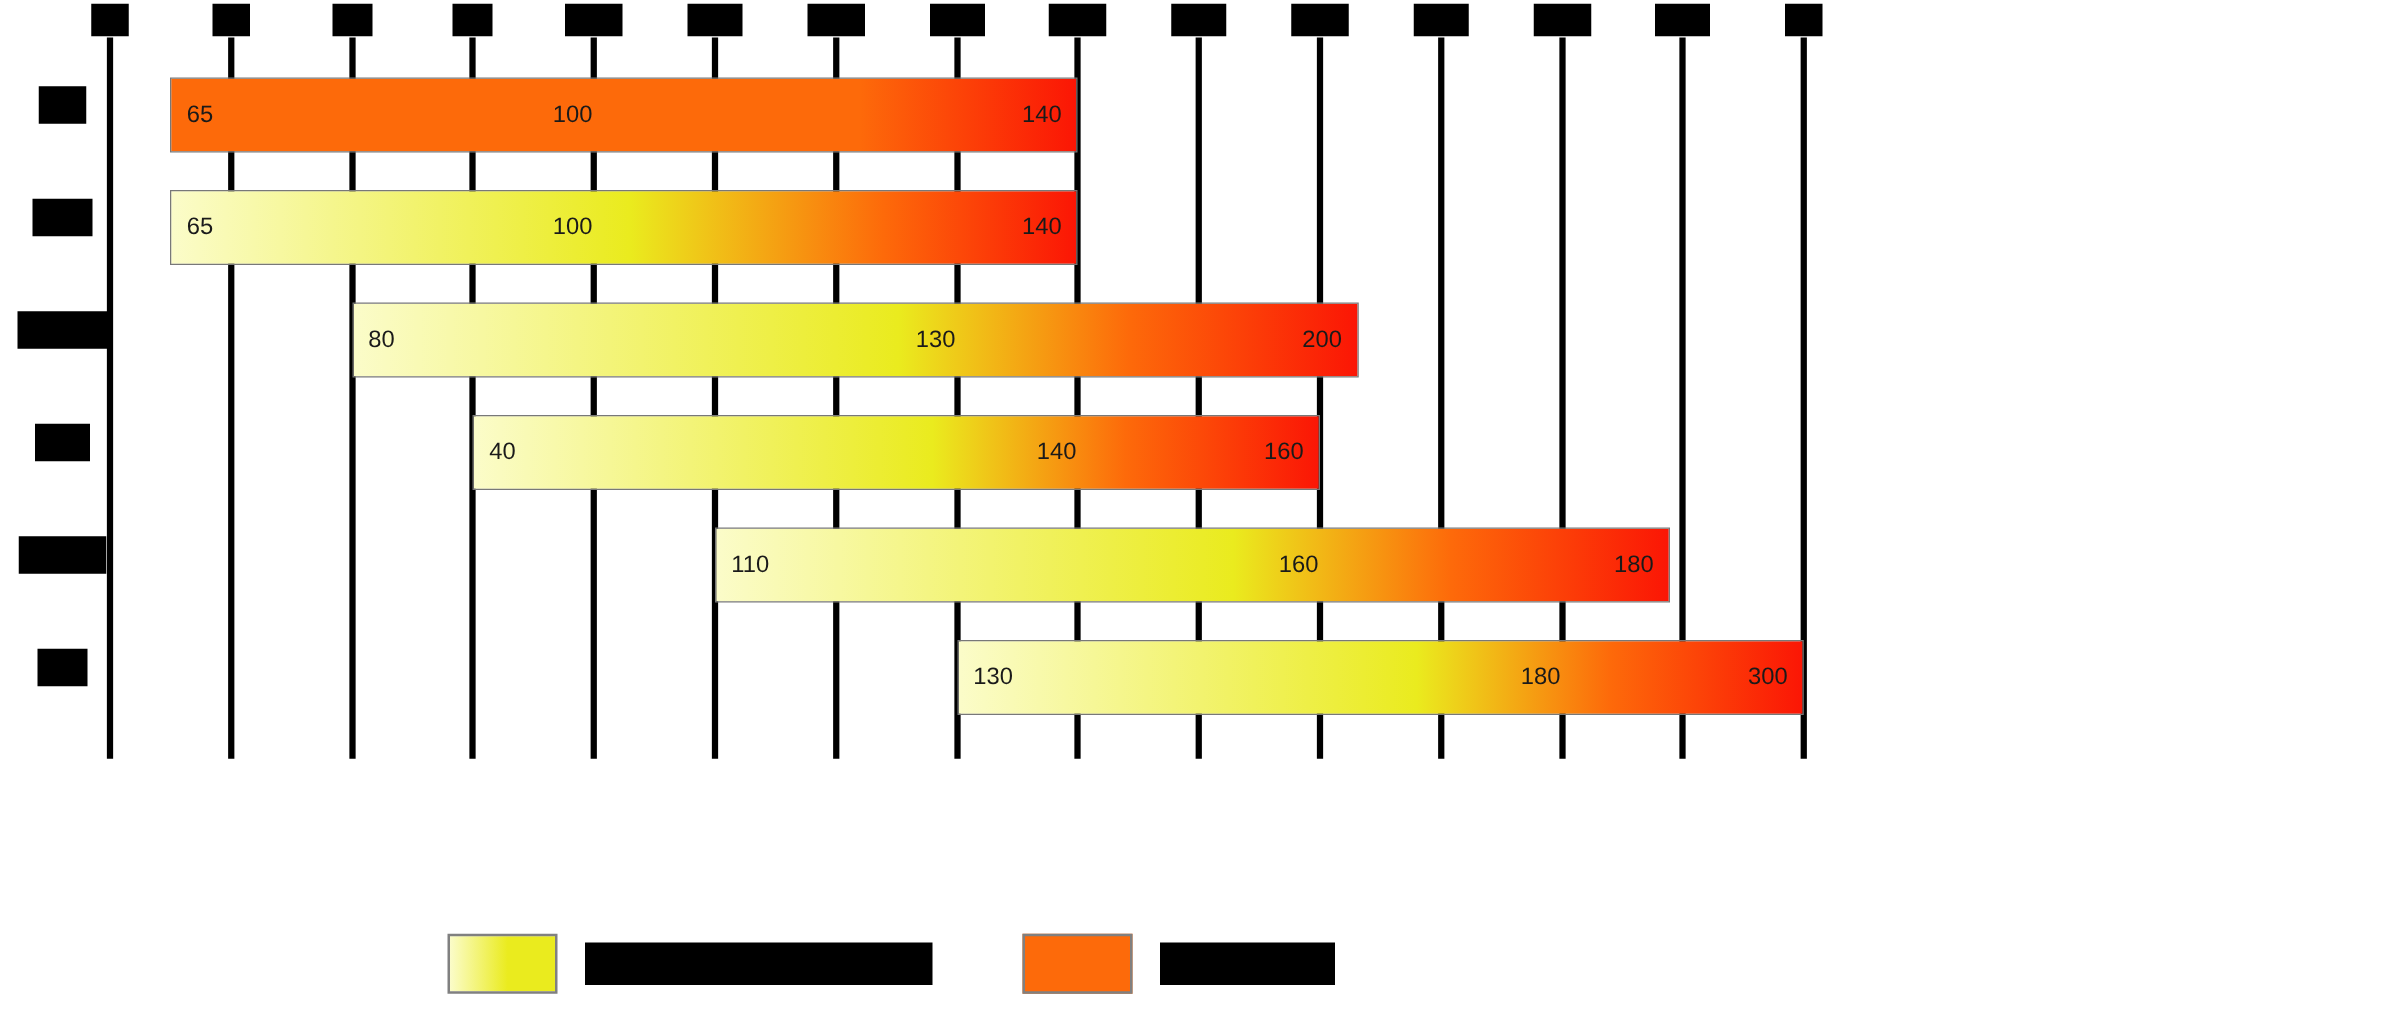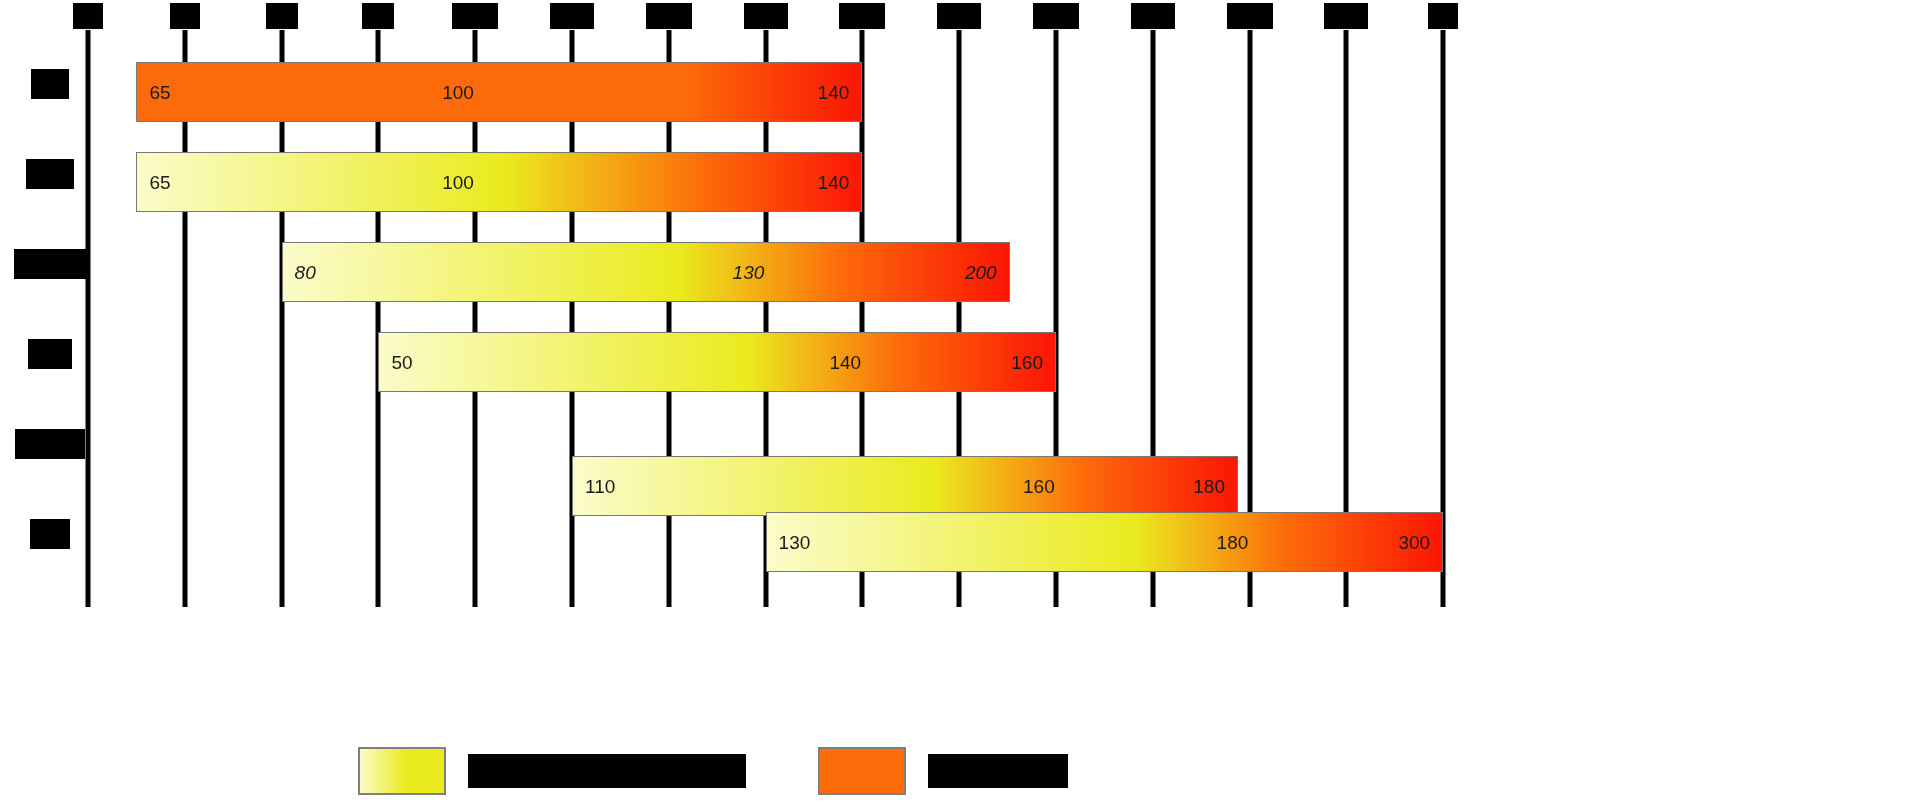--- a/index.html
+++ b/index.html
@@ -223,37 +223,37 @@
         <div class="row" style="top: 144px;">
           <div class="row-label" style="width: 48px; left: 26px; background: rgb(0, 0, 0);"><span class="row-label-text"></span></div>
           <div class="bar" style="left: 136.4px; width: 726px; background: linear-gradient(to right, rgb(251, 252, 201) 0%, rgb(234, 235, 30) 50.6667%, rgb(234, 235, 30) 49.3333%, rgb(253, 106, 10) 78.6667%, rgb(251, 22, 5) 100%); border-color: rgb(120, 120, 120);">
             <span class="bar-value start">65</span>
             <span class="bar-value end">140</span>
             <span class="bar-value" style="left: 304.8px;">100</span>
           </div>
         </div>
         <div class="row" style="top: 234px;">
           <div class="row-label" style="width: 72px; left: 14px; background: rgb(0, 0, 0);"><span class="row-label-text"></span></div>
-          <div class="bar" style="left: 281.6px; width: 728px; background: linear-gradient(to right, rgb(251, 252, 201) 0%, rgb(234, 235, 30) 54.2857%, rgb(234, 235, 30) 45.7143%, rgb(253, 106, 10) 77.1429%, rgb(251, 22, 5) 100%); border-color: rgb(120, 120, 120); font-style: italic;">
+          <div class="bar" style="left: 281.6px; width: 805px; background: linear-gradient(to right, rgb(251, 252, 201) 0%, rgb(234, 235, 30) 54.2857%, rgb(234, 235, 30) 45.7143%, rgb(253, 106, 10) 77.1429%, rgb(251, 22, 5) 100%); border-color: rgb(120, 120, 120);">
             <span class="bar-value start">80</span>
             <span class="bar-value end">200</span>
             <span class="bar-value" style="left: 450px;">130</span>
           </div>
         </div>
         <div class="row" style="top: 324px;">
           <div class="row-label" style="width: 44px; left: 28px; background: rgb(0, 0, 0);"><span class="row-label-text"></span></div>
           <div class="bar" style="left: 378.4px; width: 677.6px; background: linear-gradient(to right, rgb(251, 252, 201) 0%, rgb(234, 235, 30) 54.2857%, rgb(234, 235, 30) 45.7143%, rgb(253, 106, 10) 77.1429%, rgb(251, 22, 5) 100%); border-color: rgb(120, 120, 120);">
-            <span class="bar-value start">50</span>
+            <span class="bar-value start">40</span>
             <span class="bar-value end">160</span>
             <span class="bar-value" style="left: 450px;">140</span>
           </div>
         </div>
         <div class="row" style="top: 414px;">
           <div class="row-label" style="width: 70px; left: 15px; background: rgb(0, 0, 0);"><span class="row-label-text"></span></div>
-          <div class="bar" style="left: 572px; width: 666px; background: linear-gradient(to right, rgb(251, 252, 201) 0%, rgb(234, 235, 30) 54.2857%, rgb(234, 235, 30) 45.7143%, rgb(253, 106, 10) 77.1429%, rgb(251, 22, 5) 100%); border-color: rgb(120, 120, 120); margin-top: 34px;">
+          <div class="bar" style="left: 572px; width: 764px; background: linear-gradient(to right, rgb(251, 252, 201) 0%, rgb(234, 235, 30) 54.2857%, rgb(234, 235, 30) 45.7143%, rgb(253, 106, 10) 77.1429%, rgb(251, 22, 5) 100%); border-color: rgb(120, 120, 120);">
             <span class="bar-value start">110</span>
             <span class="bar-value end">180</span>
             <span class="bar-value" style="left: 450px;">160</span>
           </div>
         </div>
         <div class="row" style="top: 504px;">
           <div class="row-label" style="width: 40px; left: 30px; background: rgb(0, 0, 0);"><span class="row-label-text"></span></div>
           <div class="bar" style="left: 765.6px; width: 677.6px; background: linear-gradient(to right, rgb(251, 252, 201) 0%, rgb(234, 235, 30) 54.2857%, rgb(234, 235, 30) 45.7143%, rgb(253, 106, 10) 77.1429%, rgb(251, 22, 5) 100%); border-color: rgb(120, 120, 120);">
             <span class="bar-value start">130</span>
             <span class="bar-value end">300</span>

